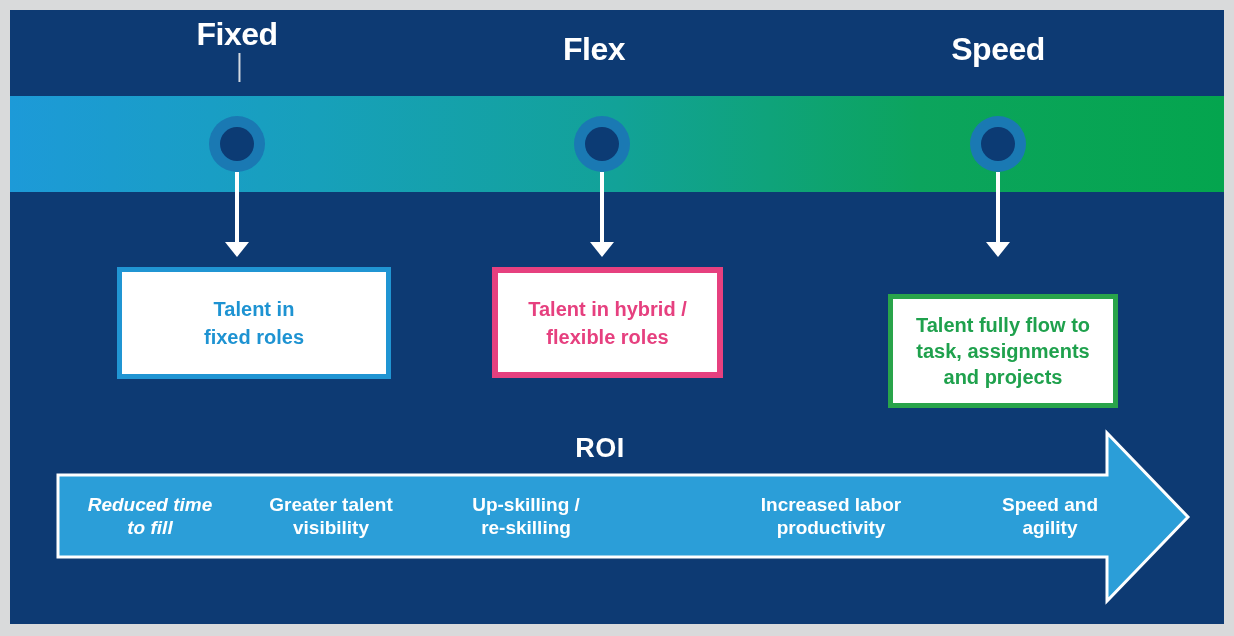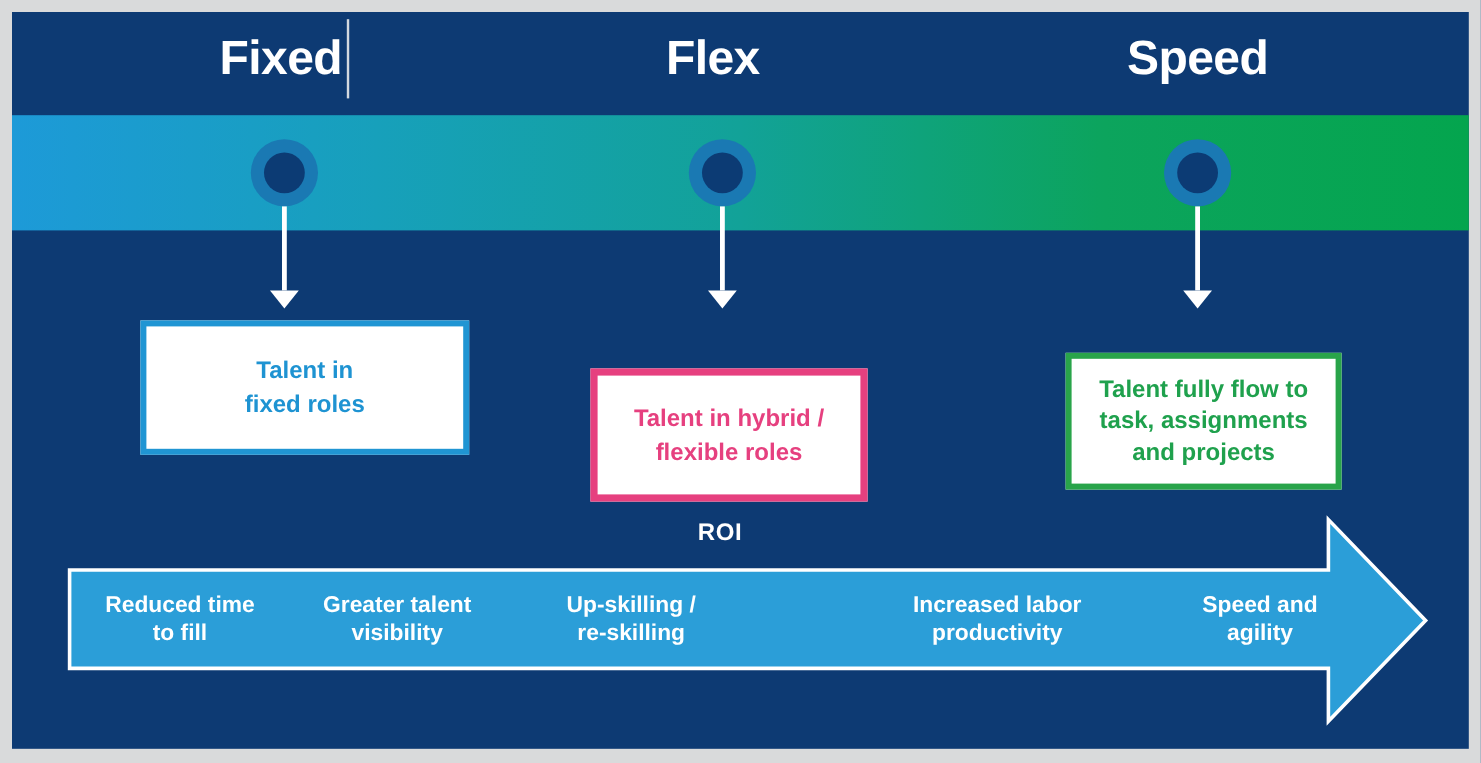--- a/index.html
+++ b/index.html
@@ -15,26 +15,28 @@
     left: 10px; top: 10px;
     width: 1214px; height: 614px;
     background: #0d3a73;
   }
   
   .stage-title {
     position: absolute;
     top: 6px; height: 66px;
     display: flex;
     align-items: center;
+    justify-content: center;
     transform: translateX(-50%);
     color: #ffffff;
-    font-size: 40px;
+    font-size: 32px;
     font-weight: bold;
     letter-spacing: -0.5px;
     white-space: nowrap;
+    flex-direction: column;
   }
   .stage-title.t1 { left: 227px; }
   .stage-title.t2 { left: 584px; }
   .stage-title.t3 { left: 988px; }
   .text-cursor {
     display: inline-block;
     width: 2px; height: 66px;
     background: #d3d9e0;
     margin-left: 4px;
   }
@@ -91,55 +93,55 @@
     font-size: 20px;
     line-height: 1.4;
     white-space: pre-line;
   }
   .stage-box.b1 {
     left: 107px; top: 257px; width: 274px; height: 112px;
     border: 5px solid #2095d3; color: #1e93d2;
   }
   .stage-box.b2 {
     left: 482px; top: 257px; width: 231px; height: 111px;
-    border: 6px solid #e6407f; color: #e6407f; margin-top: 40px;
+    border: 6px solid #e6407f; color: #e6407f;
   }
   .stage-box.b3 {
     left: 878px; top: 256px; width: 230px; height: 114px;
     border: 5px solid #29a44a; color: #1fa14d;
     font-size: 20px; line-height: 1.3; margin-top: 28px;
   }
   
   .roi-title {
     position: absolute;
     left: 590px; top: 423px;
     transform: translateX(-50%);
     color: #ffffff;
-    font-size: 20px;
+    font-size: 27px;
     font-weight: bold;
     letter-spacing: 0.5px;
   }
   .roi-arrow-svg {
     position: absolute;
     left: 0; top: 0;
     width: 1214px; height: 614px;
     pointer-events: none;
   }
   .roi-label {
     position: absolute;
     top: 484px;
     transform: translateX(-50%);
     color: #ffffff;
     font-size: 19px;
     font-weight: bold;
     line-height: 1.2;
     text-align: center;
     white-space: pre-line;
   }
-  .roi-label.l1 { left: 140px; }
+  .roi-label.l1 { left: 140px; font-style: italic; }
   .roi-label.l2 { left: 321px; }
   .roi-label.l3 { left: 516px; }
   .roi-label.l4 { left: 821px; }
   .roi-label.l5 { left: 1040px; }
 </style>
 </head>
 <body>
 
 <div class="panel">
 

